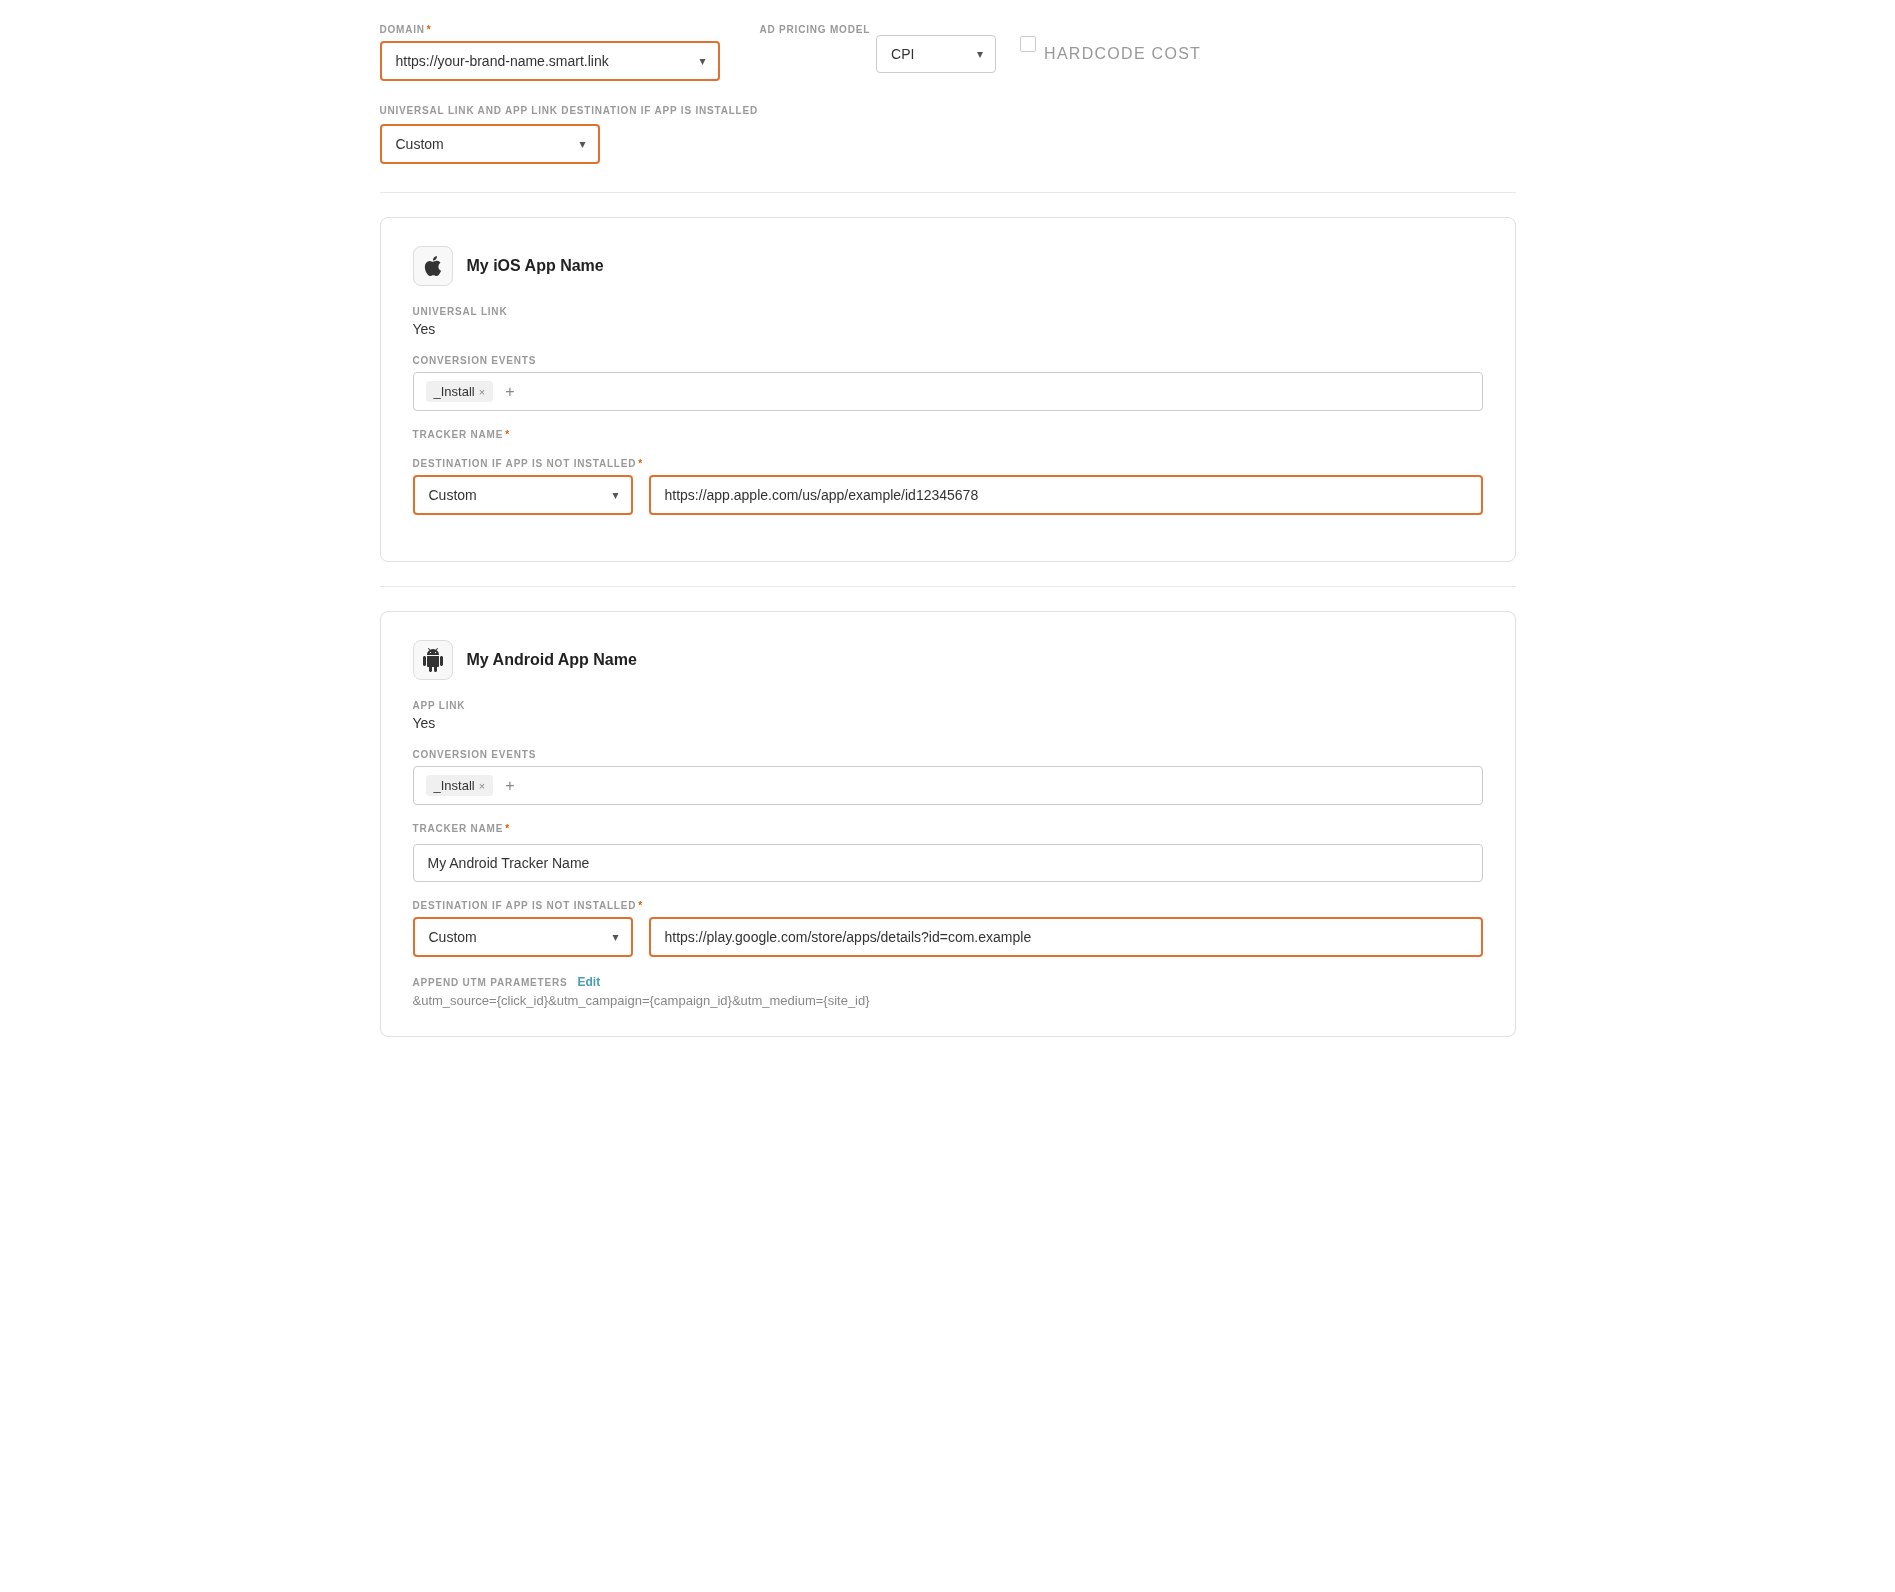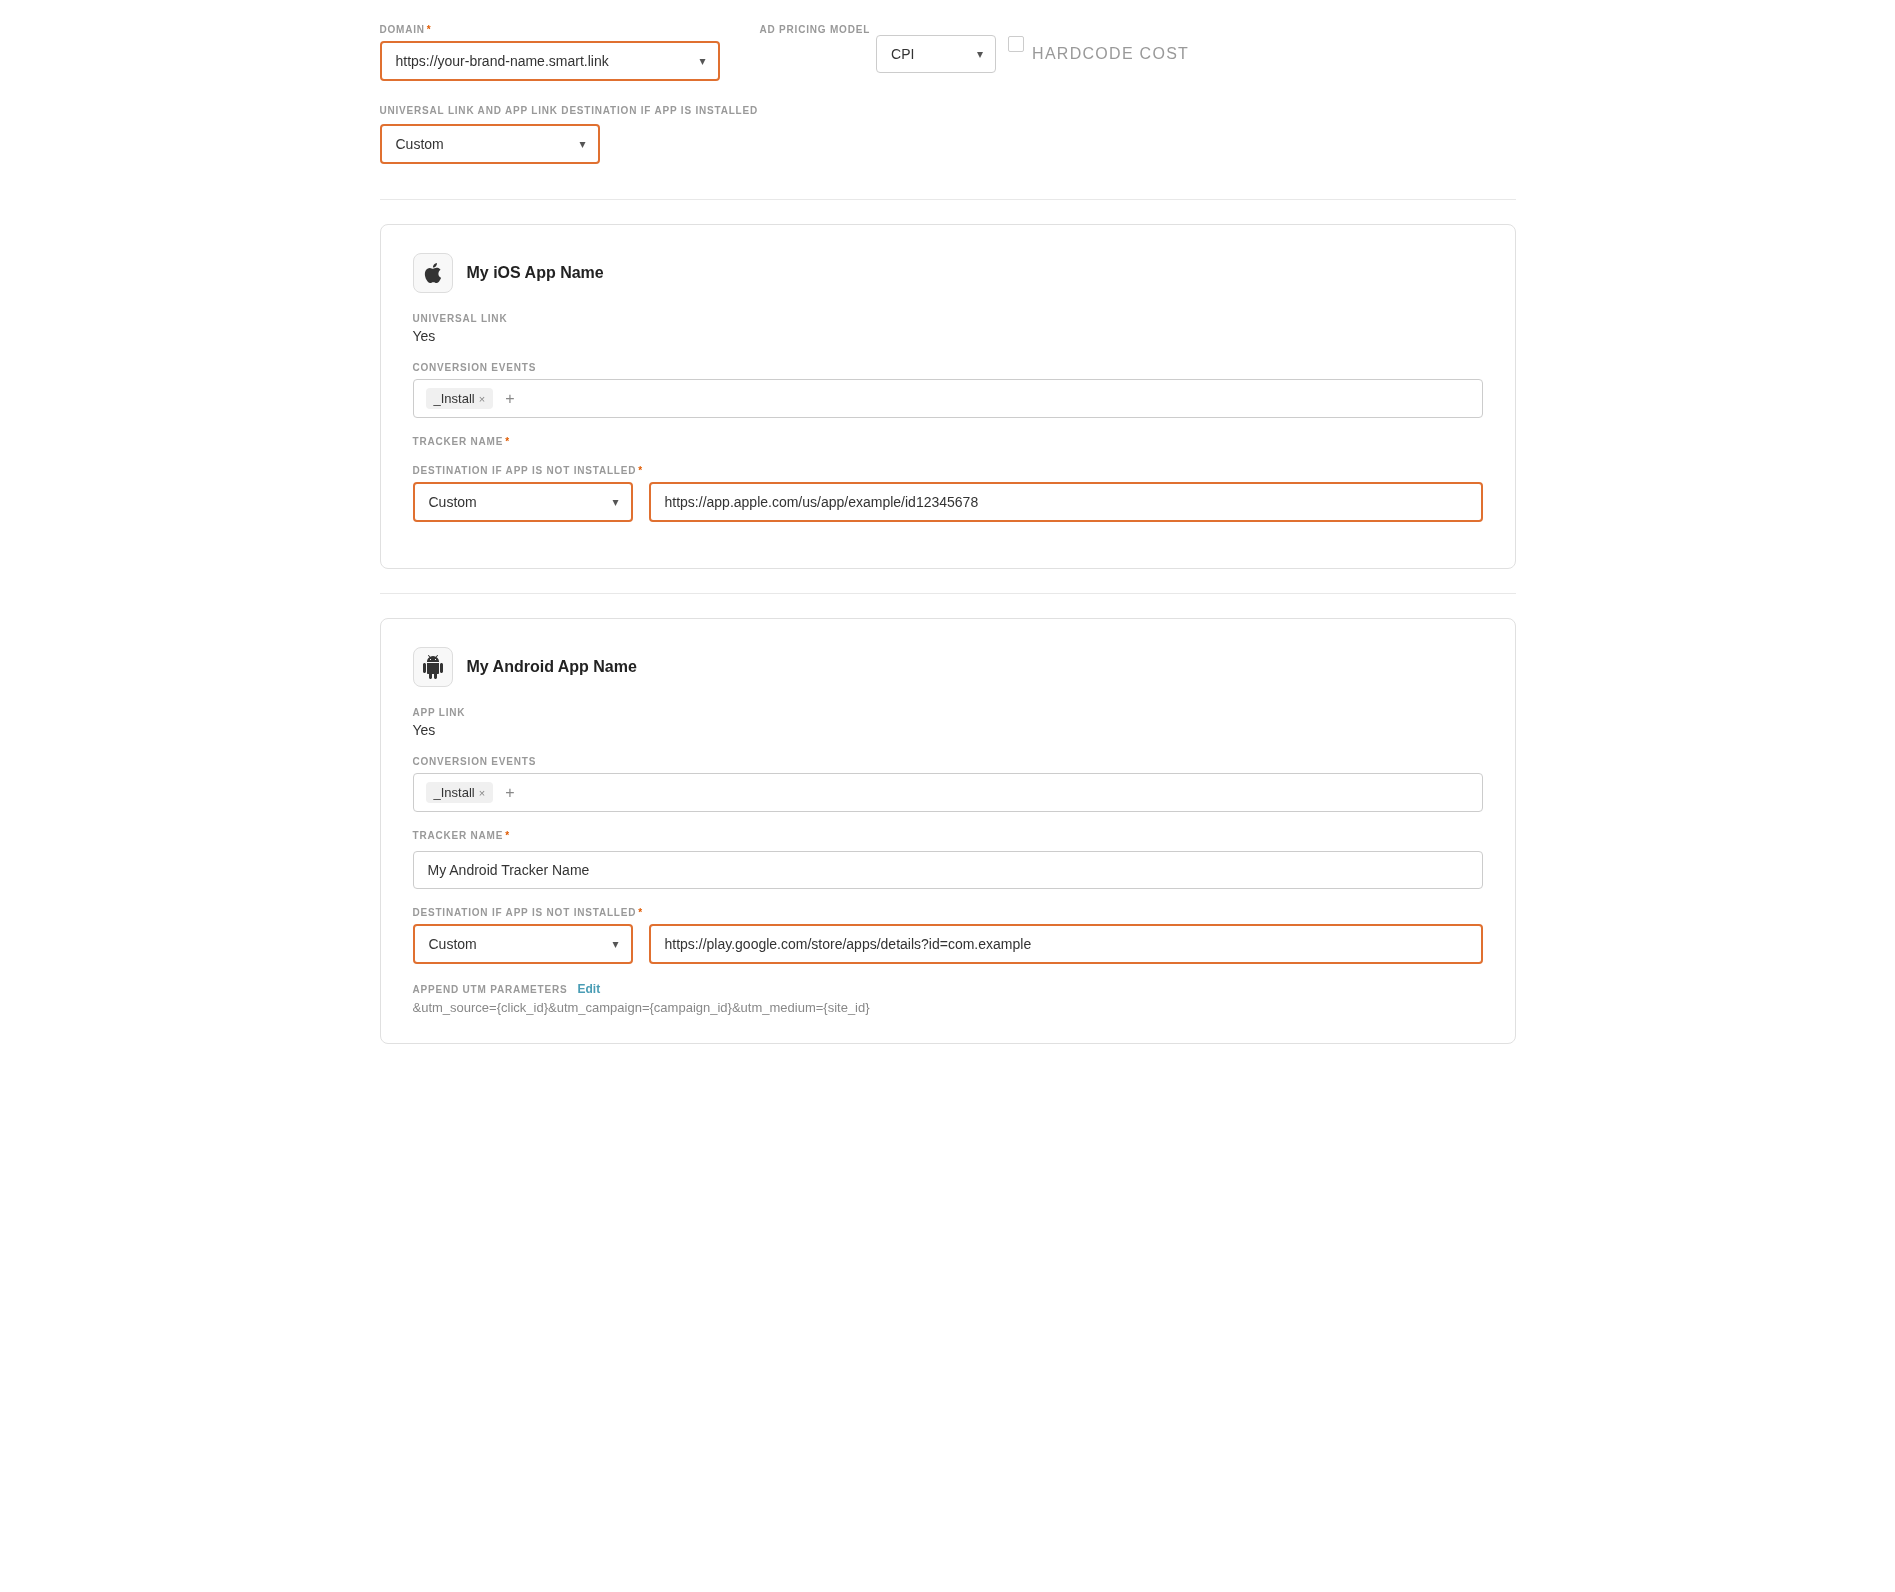--- a/index.html
+++ b/index.html
@@ -44,21 +44,21 @@
       top: 50%;
       transform: translateY(-50%);
       pointer-events: none;
       color: #555;
       font-size: 12px;
     }
 
     .ad-pricing-row {
       display: flex;
       align-items: flex-end;
-      gap: 12px;
+      gap: 24px;
     }
     .ad-pricing-group {
       display: flex;
       flex-direction: row;
       gap: 6px;
     }
     .cpi-select-wrapper {
       position: relative;
       display: inline-block;
       border: 1.5px solid #ccc;
@@ -95,21 +95,21 @@
       font-size: 16px;
       font-weight: 400;
       letter-spacing: 0.08em;
       color: #999;
       text-transform: uppercase;
       margin-top: 21px;
     }
 
     
     .universal-link-row {
-      margin-bottom: 35px;
+      margin-bottom: 28px;
     }
     .universal-link-inputs {
       display: flex;
       gap: 16px;
       align-items: center;
       margin-top: 8px;
     }
     .custom-select-wrapper {
       position: relative;
       border: 2px solid #e07030;

